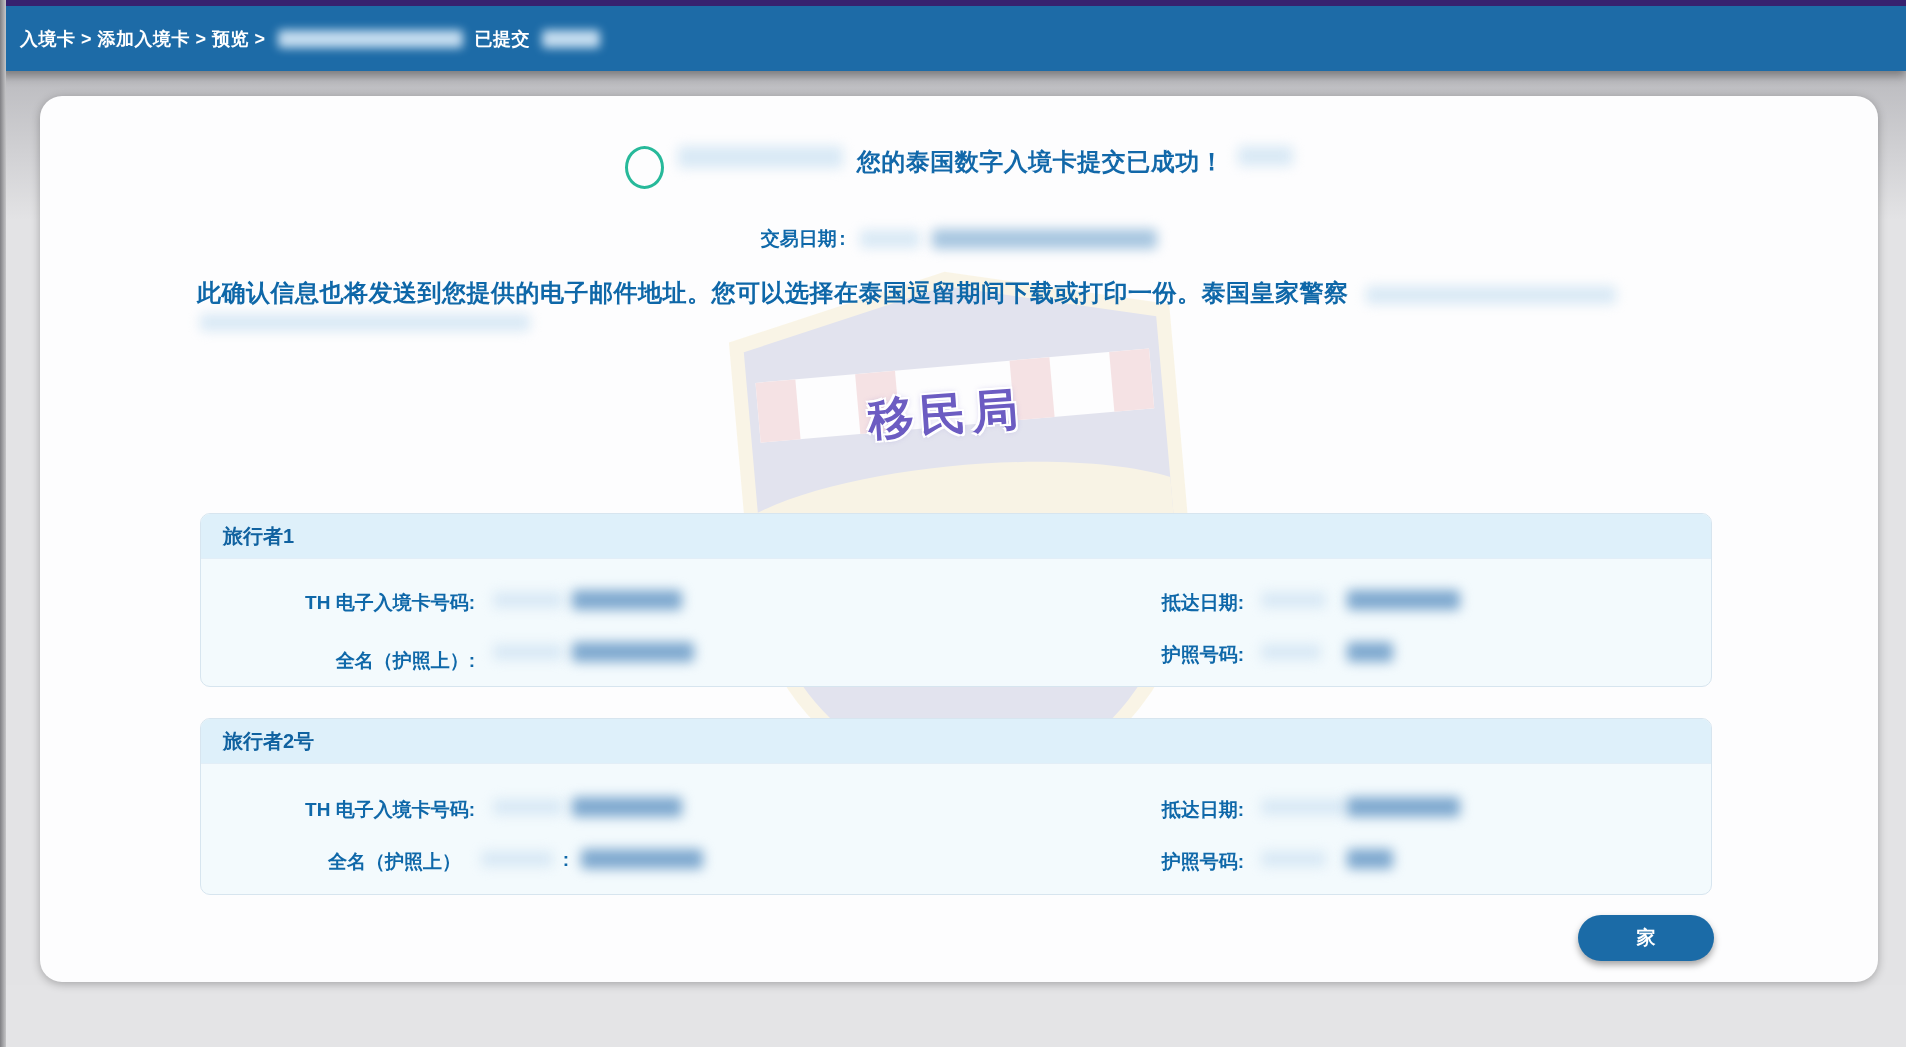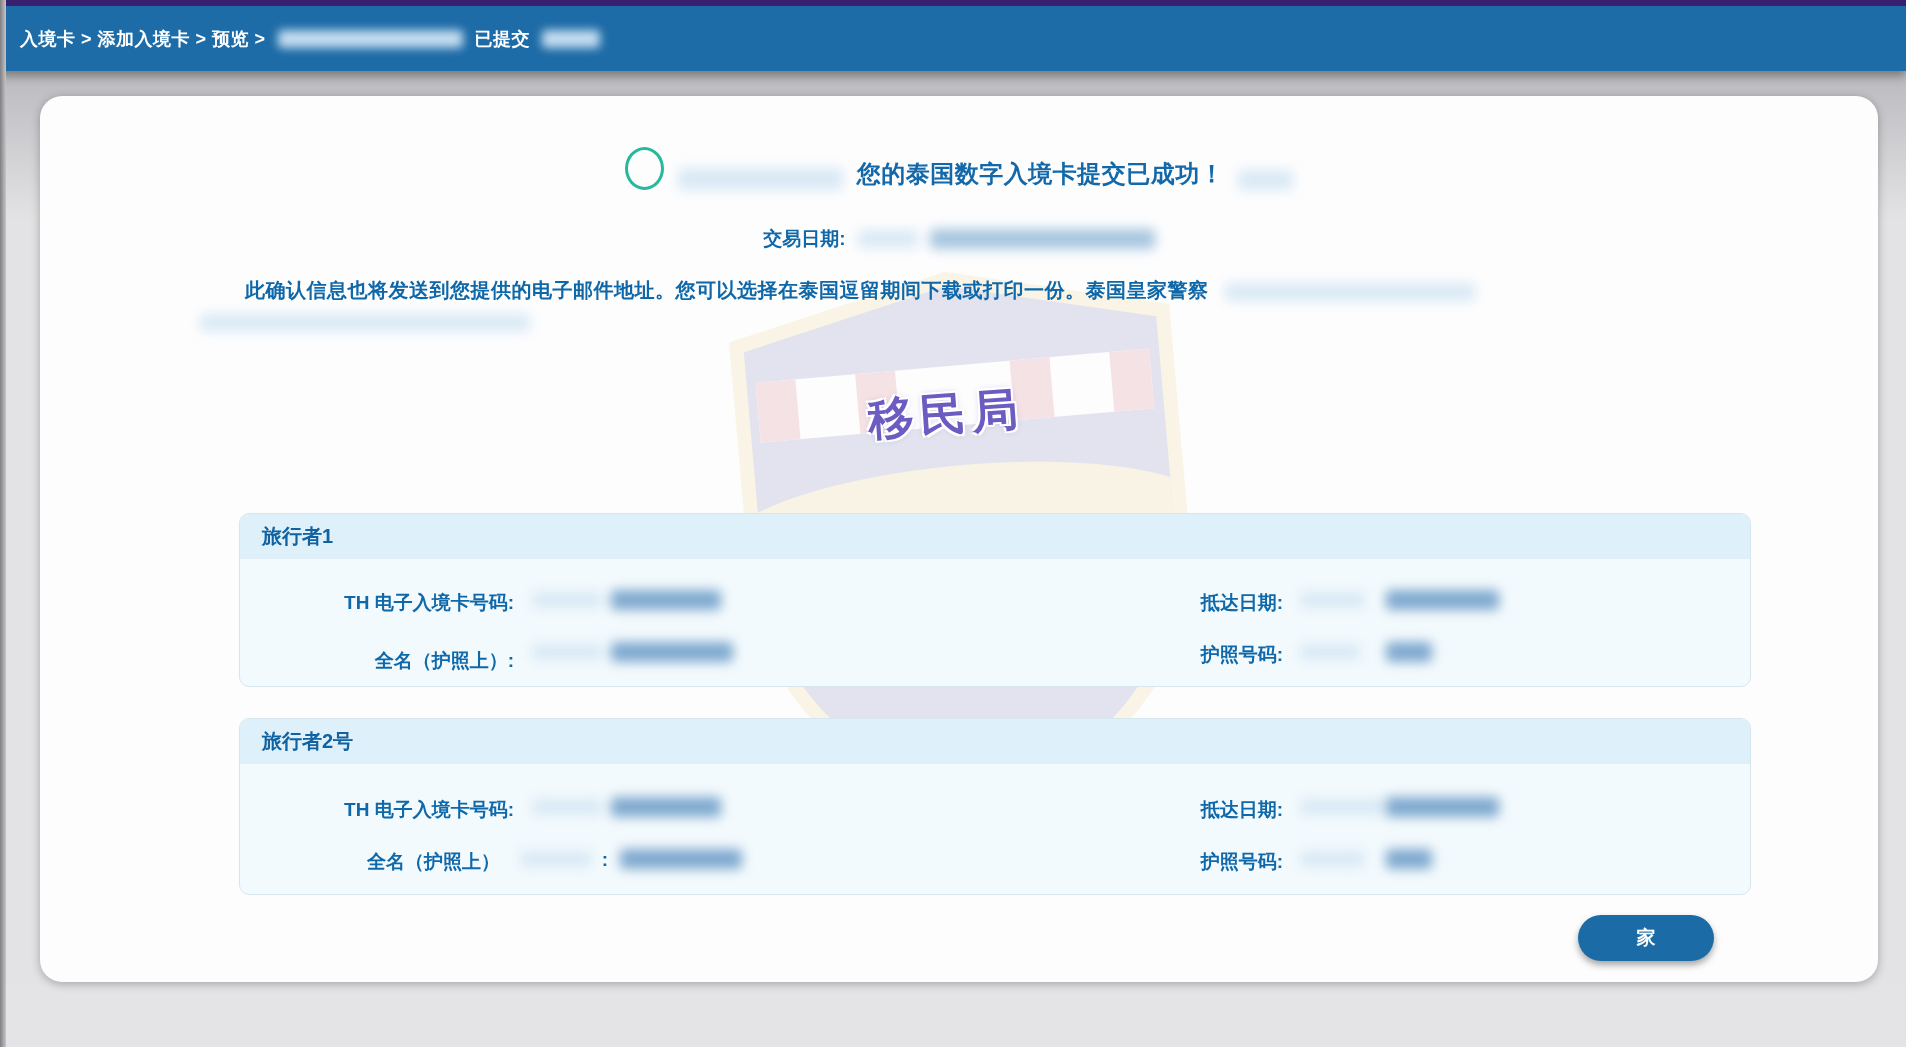--- a/index.html
+++ b/index.html
@@ -33,33 +33,33 @@
   .wm-small { position:absolute; left:985px; top:548px; font-size:26px; font-weight:bold;
     color:rgba(110,100,190,.55); transform:rotate(-18deg);
     text-shadow:-1px -1px 0 #fff,1px 1px 0 #fff; pointer-events:none; }
 
   .blur { display:inline-block; filter:blur(6px); border-radius:4px; vertical-align:middle; }
   .b-strong { background:#7fa9cf; }
   .b-med    { background:#a7c6e0; }
   .b-ghost  { background:#d9e9f5; }
 
   .success-row { position:absolute; left:0; top:50px; width:100%; height:44px;
-    display:flex; align-items:flex-end; justify-content:center; gap:14px; }
+    display:flex; align-items:flex-start; justify-content:center; gap:14px; }
   .ok-circle { width:39px; height:43px; border:3px solid #27b99a; border-radius:50%; flex:0 0 auto; }
   .page-title { color:#1268a9; font-size:24px; font-weight:bold; letter-spacing:.5px; }
 
   .txn-row { position:absolute; left:0; top:128px; width:100%; height:30px;
-    display:flex; align-items:center; justify-content:center; gap:12px; }
+    display:flex; align-items:center; justify-content:center; gap:12px;font-family:Liberation Mono, monospace; }
   .txn-label { color:#0f68a9; font-size:19px; font-weight:bold; }
 
-  .note { position:absolute; left:157px; color:#0e67a8; font-size:20px; font-weight:600;
-    letter-spacing:.5px; white-space:nowrap;margin-left:48px; }
+  .note { position:absolute; left:157px; color:#0e67a8; font-size:24px; font-weight:600;
+    letter-spacing:.5px; white-space:nowrap; }
 
   .t-card { position:absolute; left:160px; width:1512px; border:1px solid #d7e5ef;
-    border-radius:10px; overflow:hidden; background:#f3fafd;margin-left:39px; }
+    border-radius:10px; overflow:hidden; background:#f3fafd; }
   .t-head { height:45px; background:#def0fa; display:flex; align-items:center; padding-left:22px;
     border-bottom:1px solid #e2eef7; }
   .t-title { color:#1062a0; font-size:20px; font-weight:bold; }
   .t-body { position:relative; }
   .f-label { position:absolute; color:#0f68a9; font-size:19px; font-weight:600; text-align:right; }
   .f-blur { position:absolute; }
 
   .home-btn { position:absolute; left:1538px; top:819px; width:136px; height:46px;
     background:#1b6ba7; border:none; border-radius:23px; color:#fff; font-size:19px;
     font-weight:bold; cursor:pointer; box-shadow:0 4px 7px rgba(0,0,0,.35);

